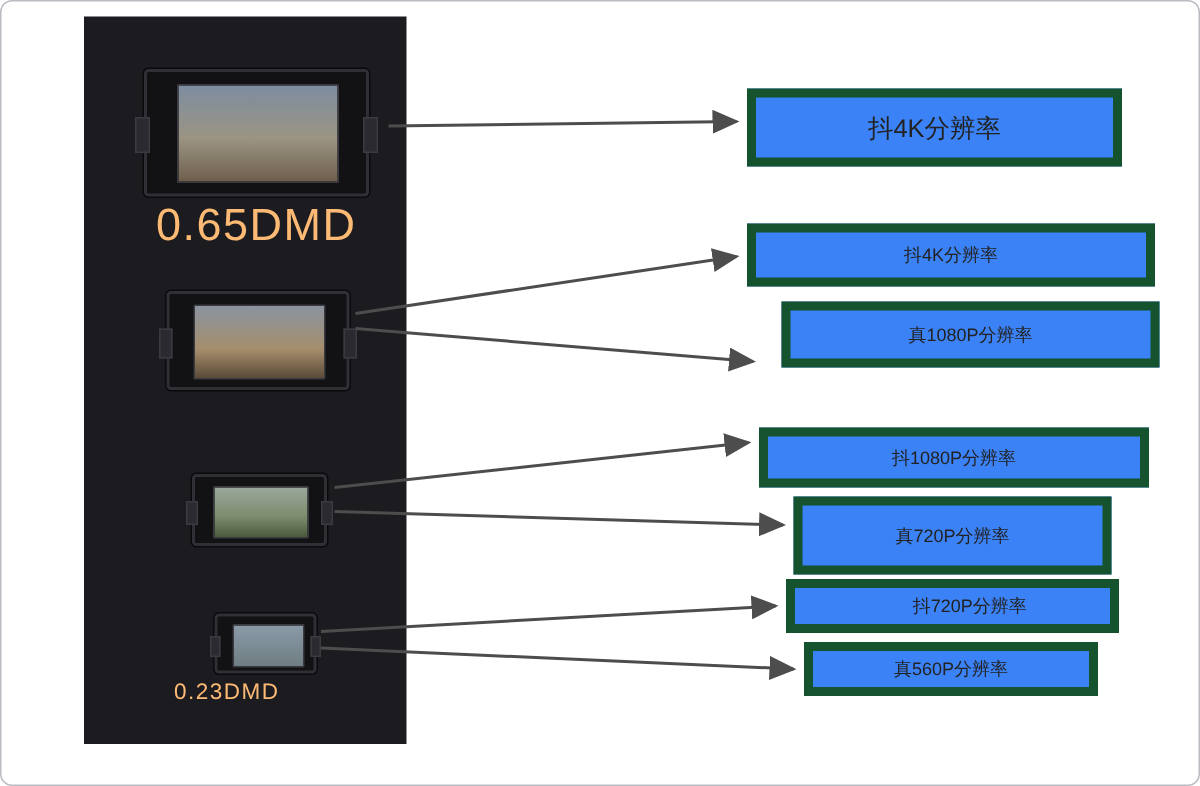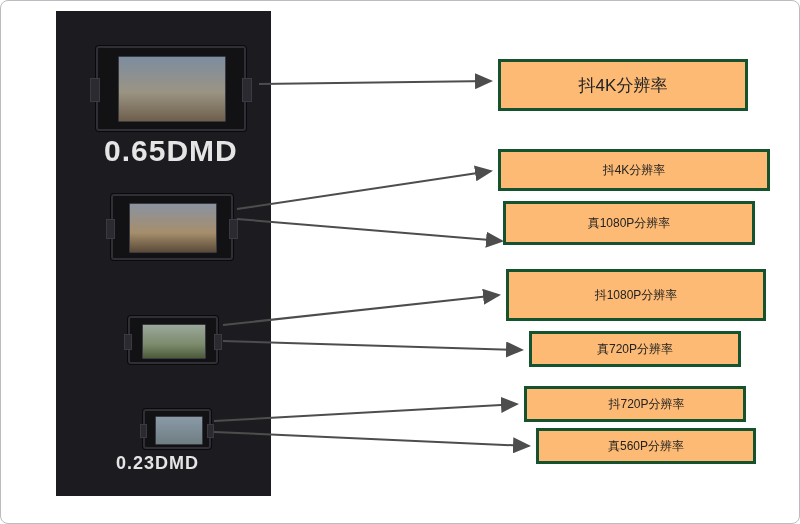--- a/index.html
+++ b/index.html
@@ -45,34 +45,33 @@
     position: absolute;
     background: #2a2a30;
     border: 1px solid #3a3a40;
   }
   .screen-1 { background: linear-gradient(180deg, #7d8da0 0%, #9b9483 55%, #6e5f4c 100%); }
   .screen-2 { background: linear-gradient(180deg, #8a93a0 0%, #a68e6c 60%, #5a4a38 100%); }
   .screen-3 { background: linear-gradient(180deg, #9aa89b 0%, #7c8a6c 60%, #4c5a3c 100%); }
   .screen-4 { background: linear-gradient(180deg, #8a9aa8 0%, #6f7e82 100%); }
   .chip-label {
     position: absolute;
-    color: #e5e5e5;
+    color: #fdba74;
     letter-spacing: 1px;
     white-space: nowrap;
-    font-weight: bold;
   }
   .label-1 { font-size: 30px; }
   .label-2 { font-size: 27px; }
   .label-3 { font-size: 24px; }
-  .label-4 { font-size: 18px; text-align: right; }
+  .label-4 { font-size: 15px; text-align: right; }
   
   .res-box {
     position: absolute;
-    background: #fdba74;
-    border: 3px solid #14532d;
+    background: #3b82f6;
+    border: 6px solid #14532d;
     display: flex;
     align-items: center;
     justify-content: center;
     color: #222222;
     font-size: 12px;
     box-sizing: border-box;
   }
   .res-box.large { font-size: 17px; }
   
   .arrows {
@@ -114,29 +113,29 @@
       <div class="chip-screen screen-4" style="left:10px; top:5px; width:46px; height:27px;"></div>
     </div>
     <div class="chip-label label-4" style="left:60px; top:442px;">0.23DMD</div>
 
   </div>
 
   <div class="res-box large" style="left:497px; top:58px;  width:250px; height:52px;">抖4K分辨率</div>
 
   <div class="res-box" style="left:497px; top:148px; width:272px; height:42px;">抖4K分辨率</div>
 
-  <div class="res-box" style="left:502px; top:200px; width:252px; height:44px;">真1080P分辨率</div>
+  <div class="res-box" style="left:520px; top:200px; width:252px; height:44px;">真1080P分辨率</div>
 
-  <div class="res-box" style="left:505px; top:268px; width:260px; height:52px;">抖1080P分辨率</div>
+  <div class="res-box" style="left:505px; top:284px; width:260px; height:40px;">抖1080P分辨率</div>
 
-  <div class="res-box" style="left:528px; top:330px; width:212px; height:36px;">真720P分辨率</div>
+  <div class="res-box" style="left:528px; top:330px; width:212px; height:52px;">真720P分辨率</div>
 
   <div class="res-box" style="left:523px; top:385px; width:222px; height:36px;padding-left:23px;">抖720P分辨率</div>
 
-  <div class="res-box" style="left:535px; top:427px; width:220px; height:36px;">真560P分辨率</div>
+  <div class="res-box" style="left:535px; top:427px; width:196px; height:36px;">真560P分辨率</div>
 
   <svg class="arrows" width="800" height="524" viewBox="0 0 800 524">
     <defs>
       <marker id="arrowhead" markerWidth="9" markerHeight="8" refX="8" refY="4" orient="auto">
         <path d="M0,0 L9,4 L0,8 Z" fill="#4d4d4d"></path>
       </marker>
     </defs>
     <line x1="258" y1="83" x2="490" y2="80" stroke="#4d4d4d" stroke-width="2" marker-end="url(#arrowhead)"></line>
     <line x1="236" y1="208" x2="490" y2="170" stroke="#4d4d4d" stroke-width="2" marker-end="url(#arrowhead)"></line>
     <line x1="236" y1="218" x2="501" y2="240" stroke="#4d4d4d" stroke-width="2" marker-end="url(#arrowhead)"></line>

